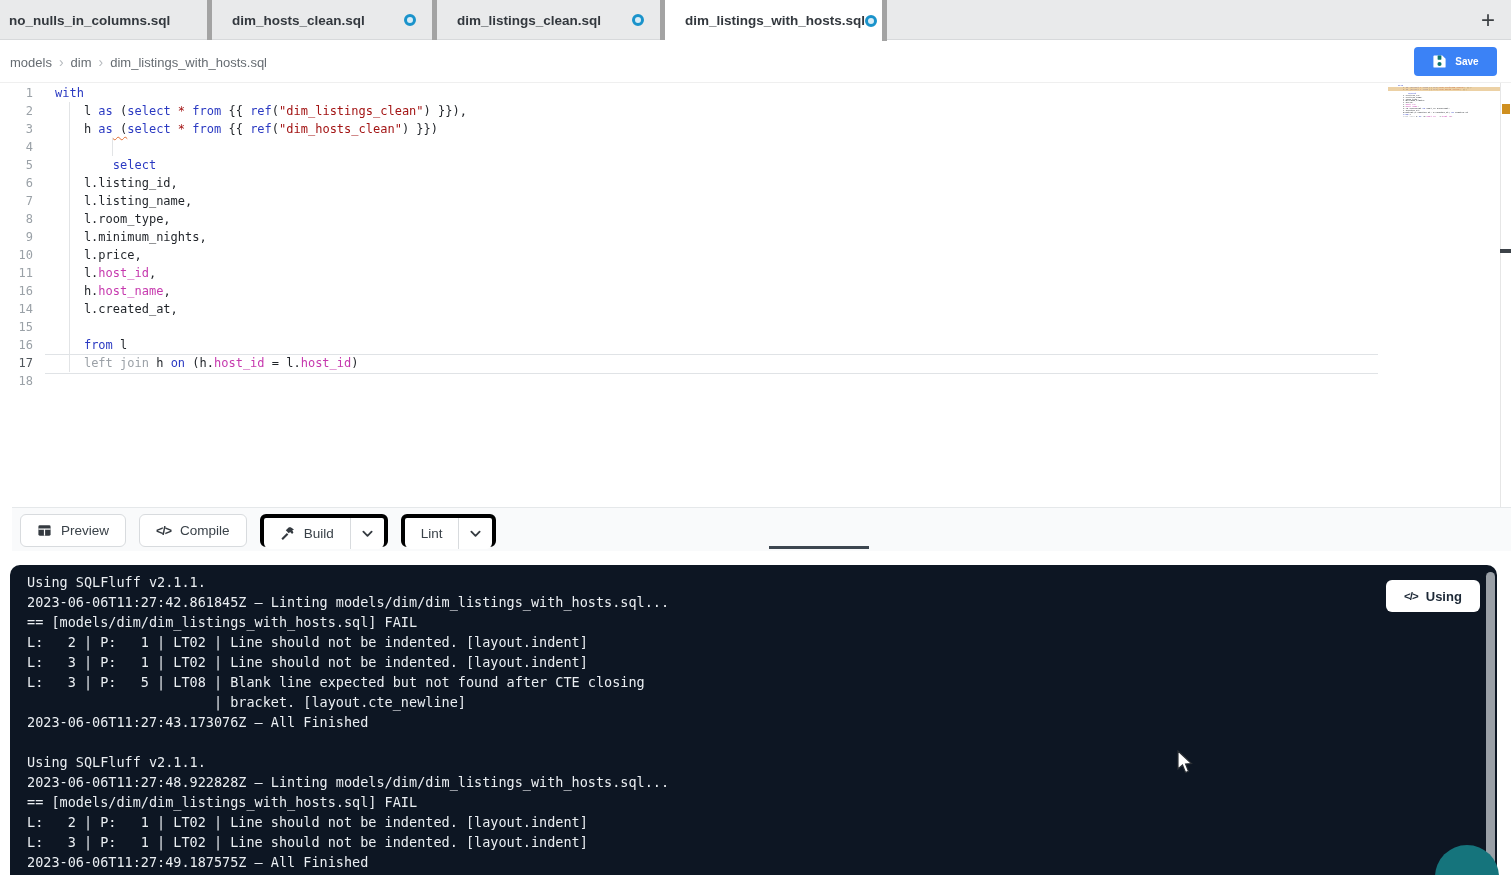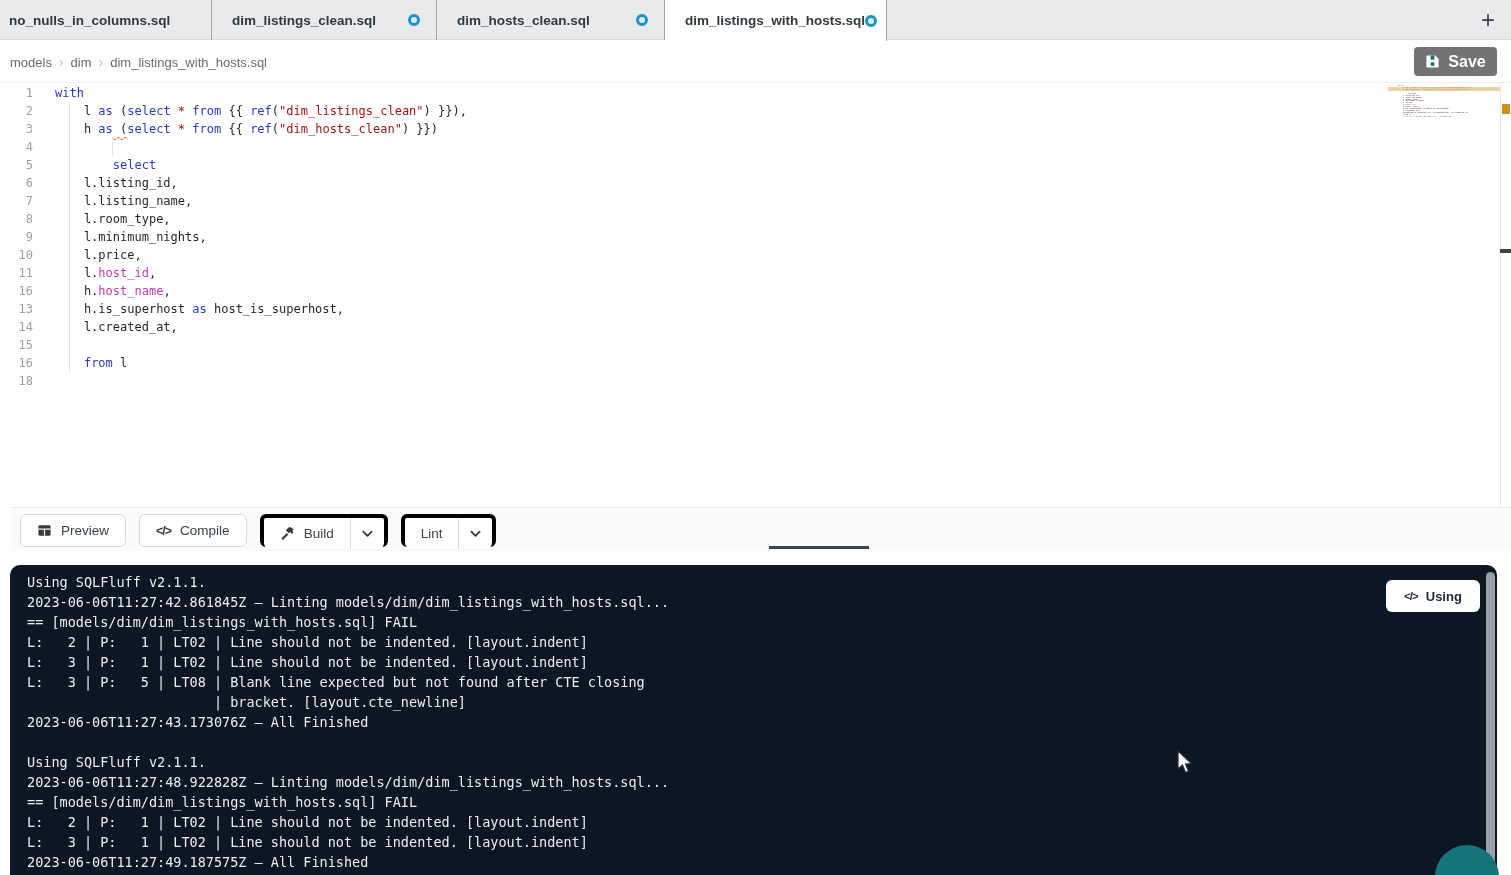--- a/index.html
+++ b/index.html
@@ -5,41 +5,41 @@
   * { margin:0; padding:0; box-sizing:border-box; }
   html,body { width:1511px; height:875px; overflow:hidden; background:#fff;
               font-family:"Liberation Sans", sans-serif; }
   .screen { position:relative; width:1511px; height:875px; background:#fff; overflow:hidden; }
 
   
   .tab-bar { position:absolute; left:0; top:0; width:1511px; height:40px;
              background:#e9eaeb; border-bottom:1px solid #d7d9db; display:flex; }
   .tabs { display:flex; height:100%; }
   .tab { height:40px; display:flex; align-items:center; padding:0 16px 0 20px;
-         border-right:1px solid #a3a3a3; font-size:13.5px; font-weight:600; color:#33383e;
+         border-right:5px solid #a3a3a3; font-size:13.5px; font-weight:600; color:#33383e;
          cursor:pointer; }
   .tab:first-child { width:212px; padding-left:9px; }
   .tab:nth-child(2) { width:225px; }
   .tab:nth-child(3) { width:228px; }
   .tab:nth-child(4) { width:222px; }
   .tab.active { background:#fff; height:41px; }
   .dot { width:12px; height:12px; border-radius:50%; border:3px solid #1a93cb;
          background:#d9edf7; margin-left:auto; flex:none; }
   .new-tab { position:absolute; right:8px; top:5px; width:30px; height:30px; display:flex;
              align-items:center; justify-content:center; font-size:24px; font-weight:300;
              color:#3c4043; cursor:pointer; }
 
   
   .header { position:absolute; left:0; top:41px; width:1511px; height:42px; background:#fff;
             border-bottom:1px solid #efefef; }
   .breadcrumb { position:absolute; left:10px; top:0; height:42px; display:flex; align-items:center;
                 font-size:13px; color:#666c72; }
   .bc-sep { color:#b6babe; margin:0 7px; font-size:14px; }
-  .save-btn { position:absolute; right:14px; top:6px; width:83px; height:29px; background:#737373;
-              border:none; border-radius:4px; color:#fff; font-size:16px; font-weight:600;
+  .save-btn { position:absolute; right:14px; top:6px; width:83px; height:29px; background:#3b82f6;
+              border:none; border-radius:4px; color:#fff; font-size:10px; font-weight:600;
               display:flex; align-items:center; justify-content:center; gap:8px; cursor:pointer;
               font-family:"Liberation Sans", sans-serif; }
 
   
   .editor { position:absolute; left:0; top:83px; width:1511px; height:424px; background:#fff;
             overflow:hidden; }
   .code-area { position:absolute; left:0; top:1px; width:1388px; }
   .code-line { position:relative; height:18px; display:flex; align-items:center;
                font-family:"DejaVu Sans Mono", monospace; font-size:12px; line-height:18px; }
   .gutter { width:33px; text-align:right; color:#9aa1a7; flex:none; font-size:12px; }
@@ -110,25 +110,25 @@
 <body>
 
 <div class="screen">
 
   <div class="tab-bar">
     <div class="tabs">
         <div class="tab">
           <span>no_nulls_in_columns.sql</span>
         </div>
         <div class="tab">
+          <span>dim_hosts_clean.sql</span>
+          <span class="dot"></span>
+        </div>
+        <div class="tab">
           <span>dim_listings_clean.sql</span>
-          <span class="dot"></span>
-        </div>
-        <div class="tab">
-          <span>dim_hosts_clean.sql</span>
           <span class="dot"></span>
         </div>
         <div class="tab active">
           <span>dim_listings_with_hosts.sql</span>
           <span class="dot"></span>
         </div>
       </div>
     <div class="new-tab">+</div>
   </div>
 
@@ -196,33 +196,33 @@
         </div>
         <div class="code-line">
           <span class="gutter">11</span>
           <span class="code"><span class="tk-d">    l.</span><span class="tk-mag">host_id</span><span class="tk-d">,</span></span>
         </div>
         <div class="code-line">
           <span class="gutter">16</span>
           <span class="code"><span class="tk-d">    h.</span><span class="tk-mag">host_name</span><span class="tk-d">,</span></span>
         </div>
         <div class="code-line">
-          <span class="gutter">13</span>
-          <span class="code"><span class="tk-d">    h.is_superhost </span><span class="tk-kw">as</span><span class="tk-d"> host_is_superhost,</span></span>
-        </div>
-        <div class="code-line">
           <span class="gutter">14</span>
           <span class="code"><span class="tk-d">    l.created_at,</span></span>
         </div>
         <div class="code-line">
           <span class="gutter">15</span>
         </div>
         <div class="code-line">
           <span class="gutter">16</span>
           <span class="code"><span class="tk-d">    </span><span class="tk-kw">from</span><span class="tk-d"> l</span></span>
+        </div>
+        <div class="code-line cur">
+          <span class="gutter">17</span>
+          <span class="code"><span class="tk-d">    </span><span class="tk-gray">left join</span><span class="tk-d"> h </span><span class="tk-kw">on</span><span class="tk-d"> (h.</span><span class="tk-mag">host_id</span><span class="tk-d"> = l.</span><span class="tk-mag">host_id</span><span class="tk-d">)</span></span>
         </div>
         <div class="code-line">
           <span class="gutter">18</span>
           <span class="code"></span>
         </div>
       </div>
     <div class="guide guide1"></div>
     <div class="guide guide2"></div>
     <div class="minimap">
       <div class="minimap-inner" id="minimap-inner">

